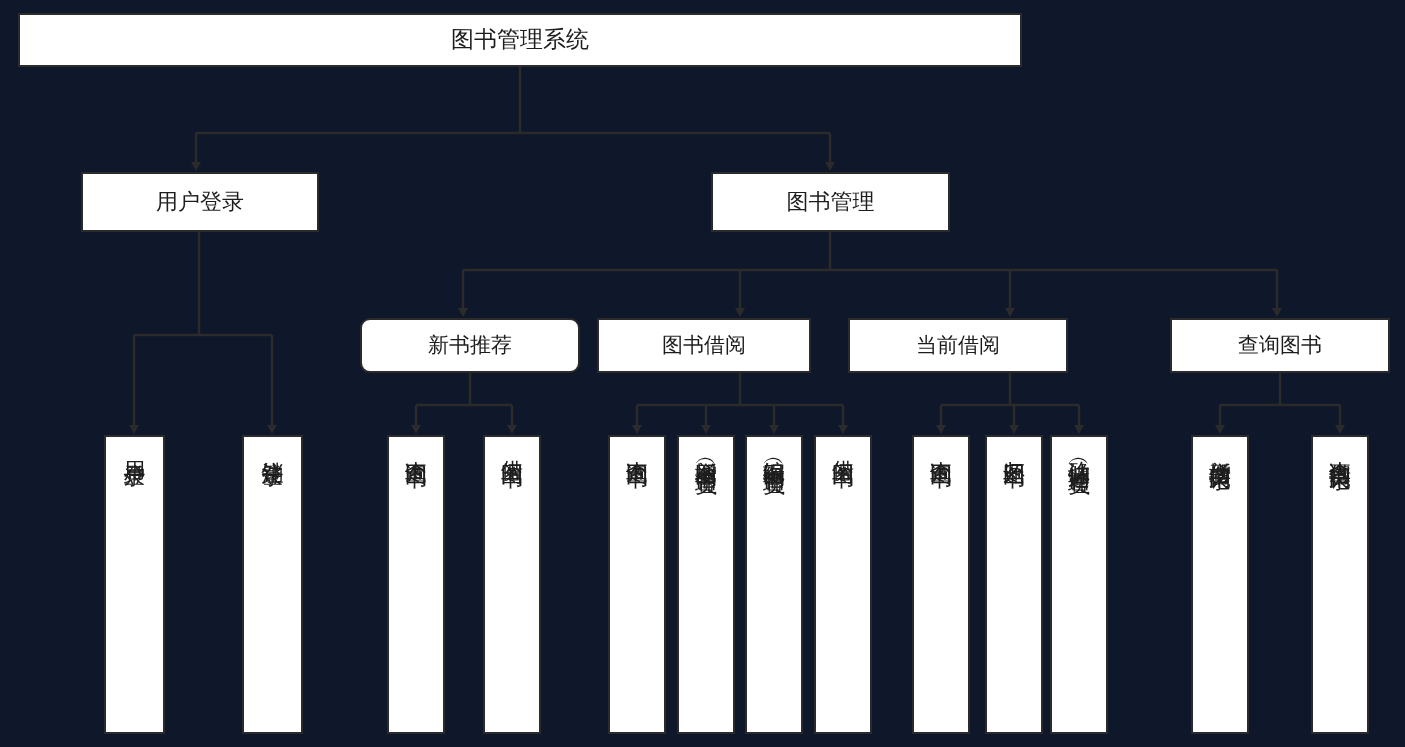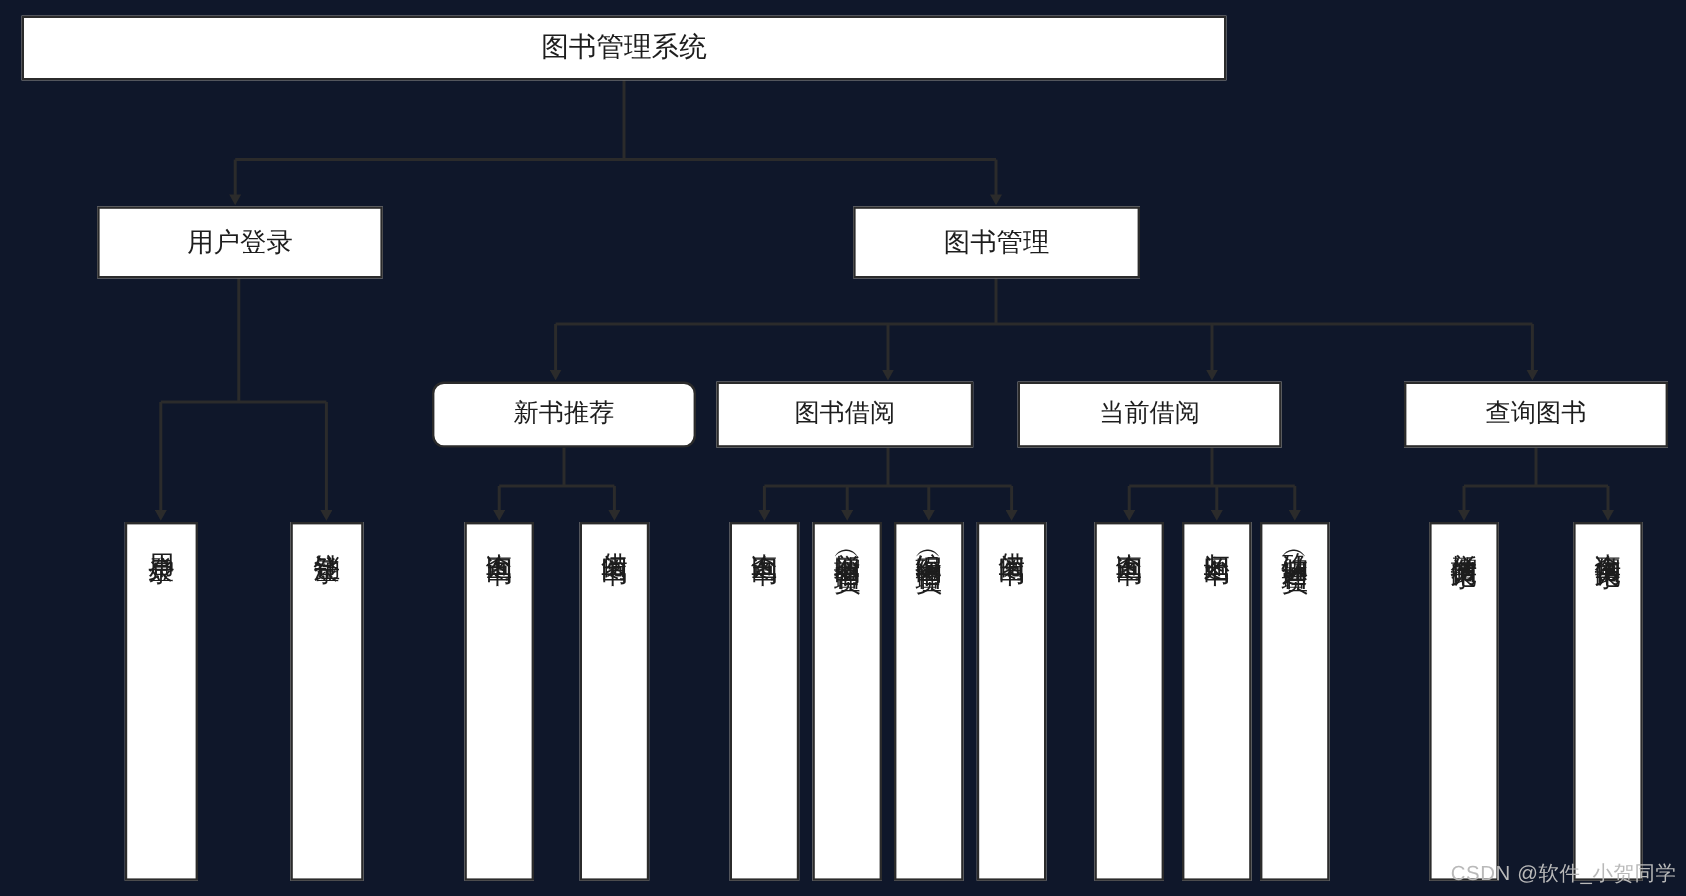--- a/index.html
+++ b/index.html
@@ -173,15 +173,14 @@
         <span class="node-label">确认归还（管理员）</span>
       </div>
       <div class="node leaf" style="left: 1191px; top: 435px; width: 58px; height: 299px;">
         <span class="node-label">新增借阅记录</span>
       </div>
       <div class="node leaf" style="left: 1311px; top: 435px; width: 58px; height: 299px;">
         <span class="node-label">查询借阅记录</span>
       </div>
     </div>
 
-  <div class="watermark">CSDN @软件_小贺同学</div>
 
 </div>
 
 </body></html>

